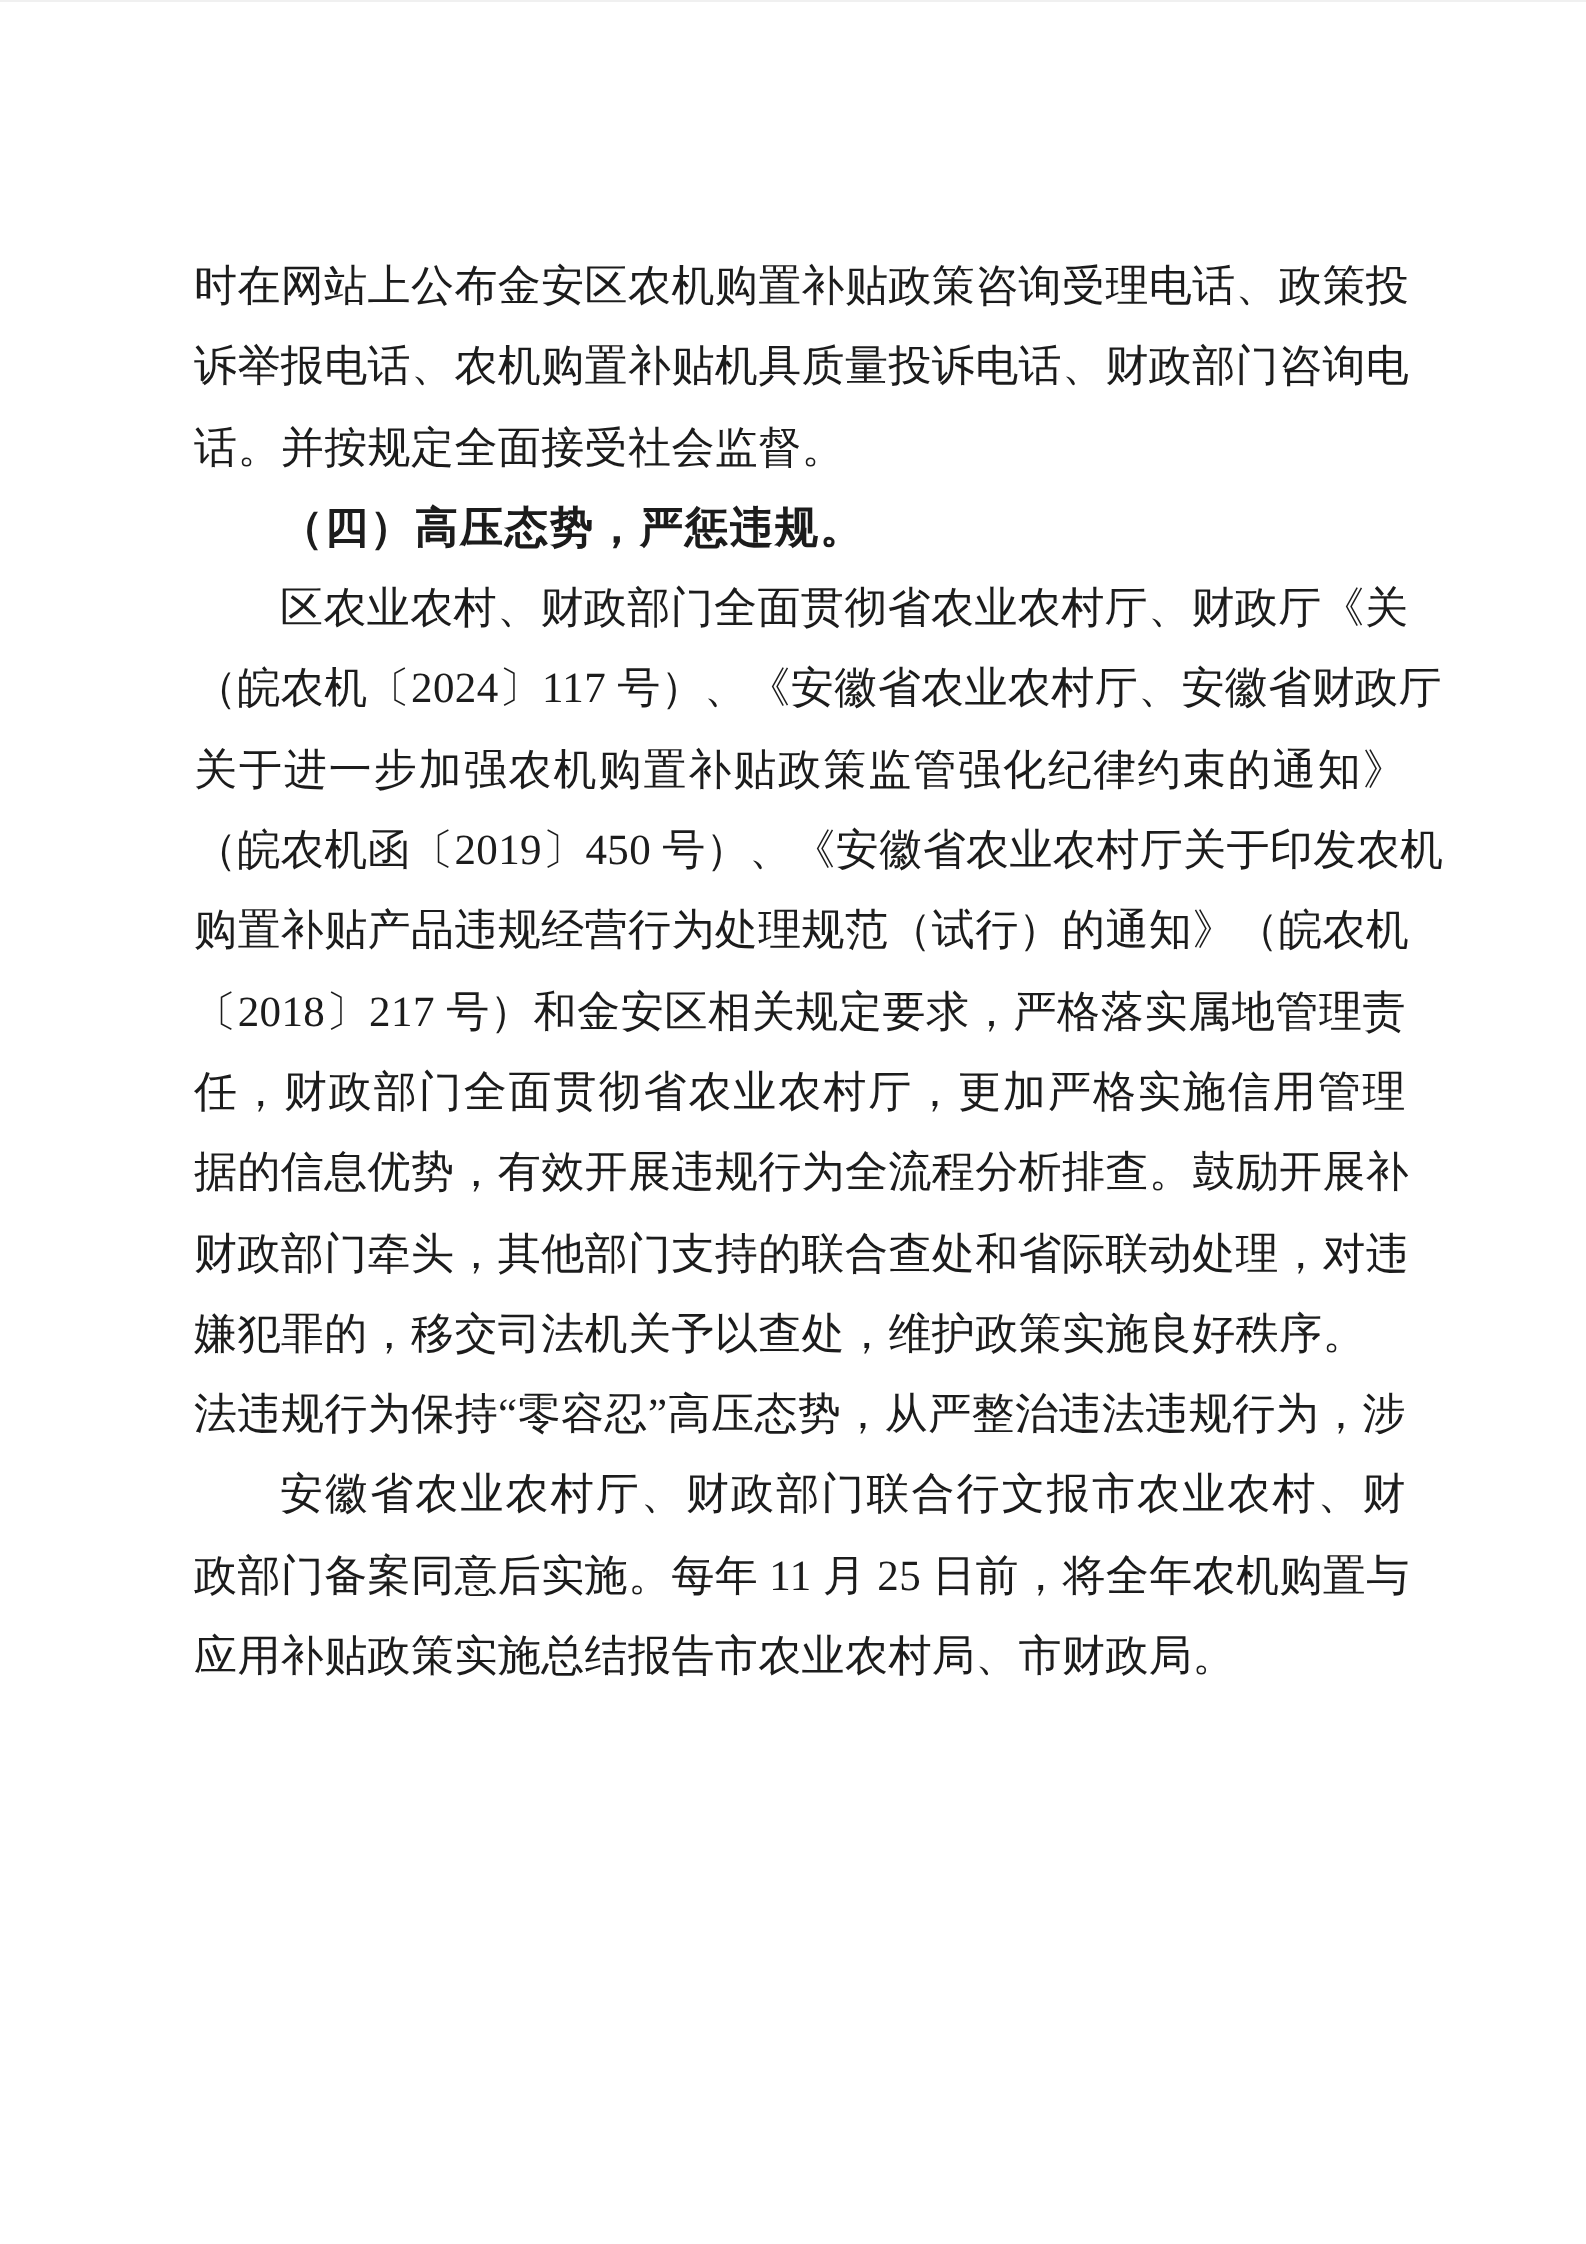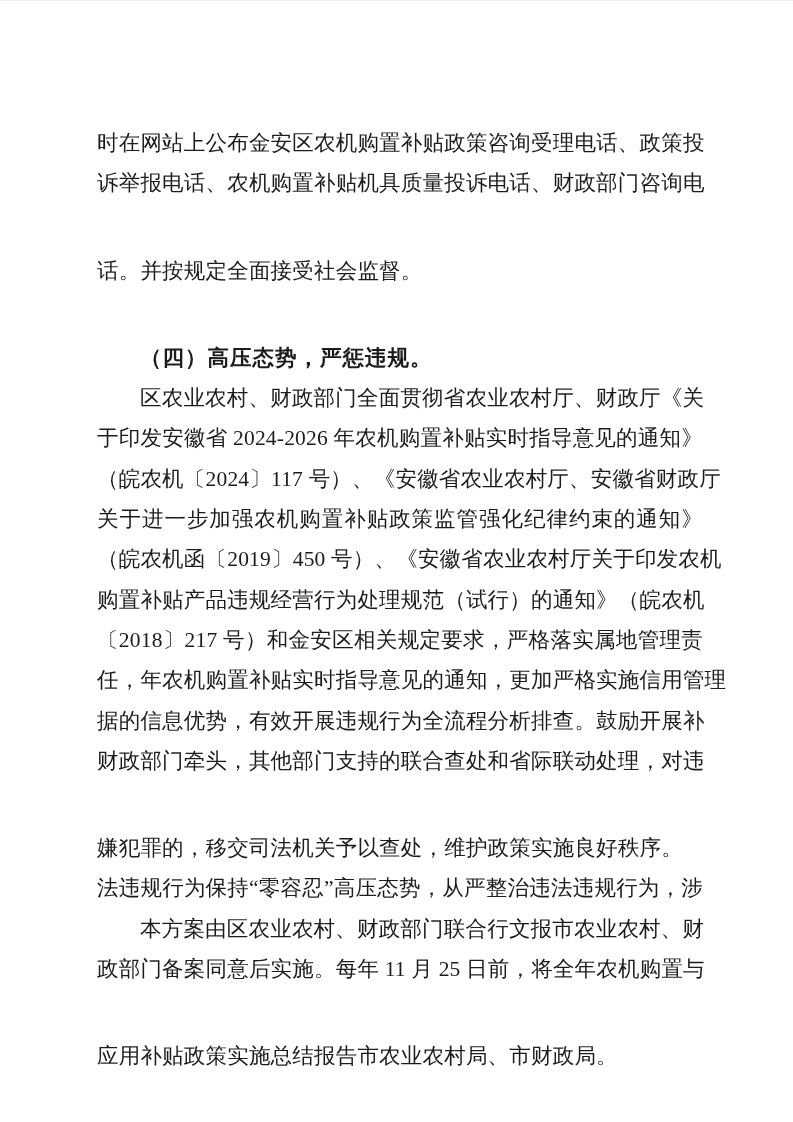--- a/index.html
+++ b/index.html
@@ -33,48 +33,46 @@
     letter-spacing: 0.2px;
     text-align: justify;
     text-align-last: justify;
     text-justify: inter-character;
     white-space: nowrap;
     overflow: visible;
   }
   .line.end {
     text-align: left;
     text-align-last: left;
-    margin-top: 47px;
   }
   .line.indent {
     text-indent: 43px;
   }
   .line.heading {
     font-weight: 700;
     letter-spacing: 1px;
   }
 </style>
 </head>
 <body>
 
 <div class="page">
   <div class="textblock">
     <p class="line">时在网站上公布金安区农机购置补贴政策咨询受理电话、政策投</p>
     <p class="line">诉举报电话、农机购置补贴机具质量投诉电话、财政部门咨询电</p>
     <p class="line end">话。并按规定全面接受社会监督。</p>
     <p class="line end indent heading">（四）高压态势，严惩违规。</p>
     <p class="line indent">区农业农村、财政部门全面贯彻省农业农村厅、财政厅《关</p>
-    <p class="line">于印发安徽省 2024-2026 年农机购置补贴实时指导意见的通知》</p>
     <p class="line">（皖农机〔2024〕117 号）、《安徽省农业农村厅、安徽省财政厅</p>
     <p class="line">关于进一步加强农机购置补贴政策监管强化纪律约束的通知》</p>
     <p class="line">（皖农机函〔2019〕450 号）、《安徽省农业农村厅关于印发农机</p>
     <p class="line">购置补贴产品违规经营行为处理规范（试行）的通知》（皖农机</p>
     <p class="line">〔2018〕217 号）和金安区相关规定要求，严格落实属地管理责</p>
-    <p class="line">任，年农机购置补贴实时指导意见的通知，更加严格实施信用管理</p>
+    <p class="line">任，财政部门全面贯彻省农业农村厅，更加严格实施信用管理</p>
     <p class="line">据的信息优势，有效开展违规行为全流程分析排查。鼓励开展补</p>
     <p class="line">财政部门牵头，其他部门支持的联合查处和省际联动处理，对违</p>
     <p class="line end">嫌犯罪的，移交司法机关予以查处，维护政策实施良好秩序。</p>
     <p class="line">法违规行为保持“零容忍”高压态势，从严整治违法违规行为，涉</p>
-    <p class="line indent">本方案由区农业农村、财政部门联合行文报市农业农村、财</p>
+    <p class="line indent">安徽省农业农村厅、财政部门联合行文报市农业农村、财</p>
     <p class="line">政部门备案同意后实施。每年 11 月 25 日前，将全年农机购置与</p>
     <p class="line end">应用补贴政策实施总结报告市农业农村局、市财政局。</p>
   </div>
 </div>
 
 </body></html>

